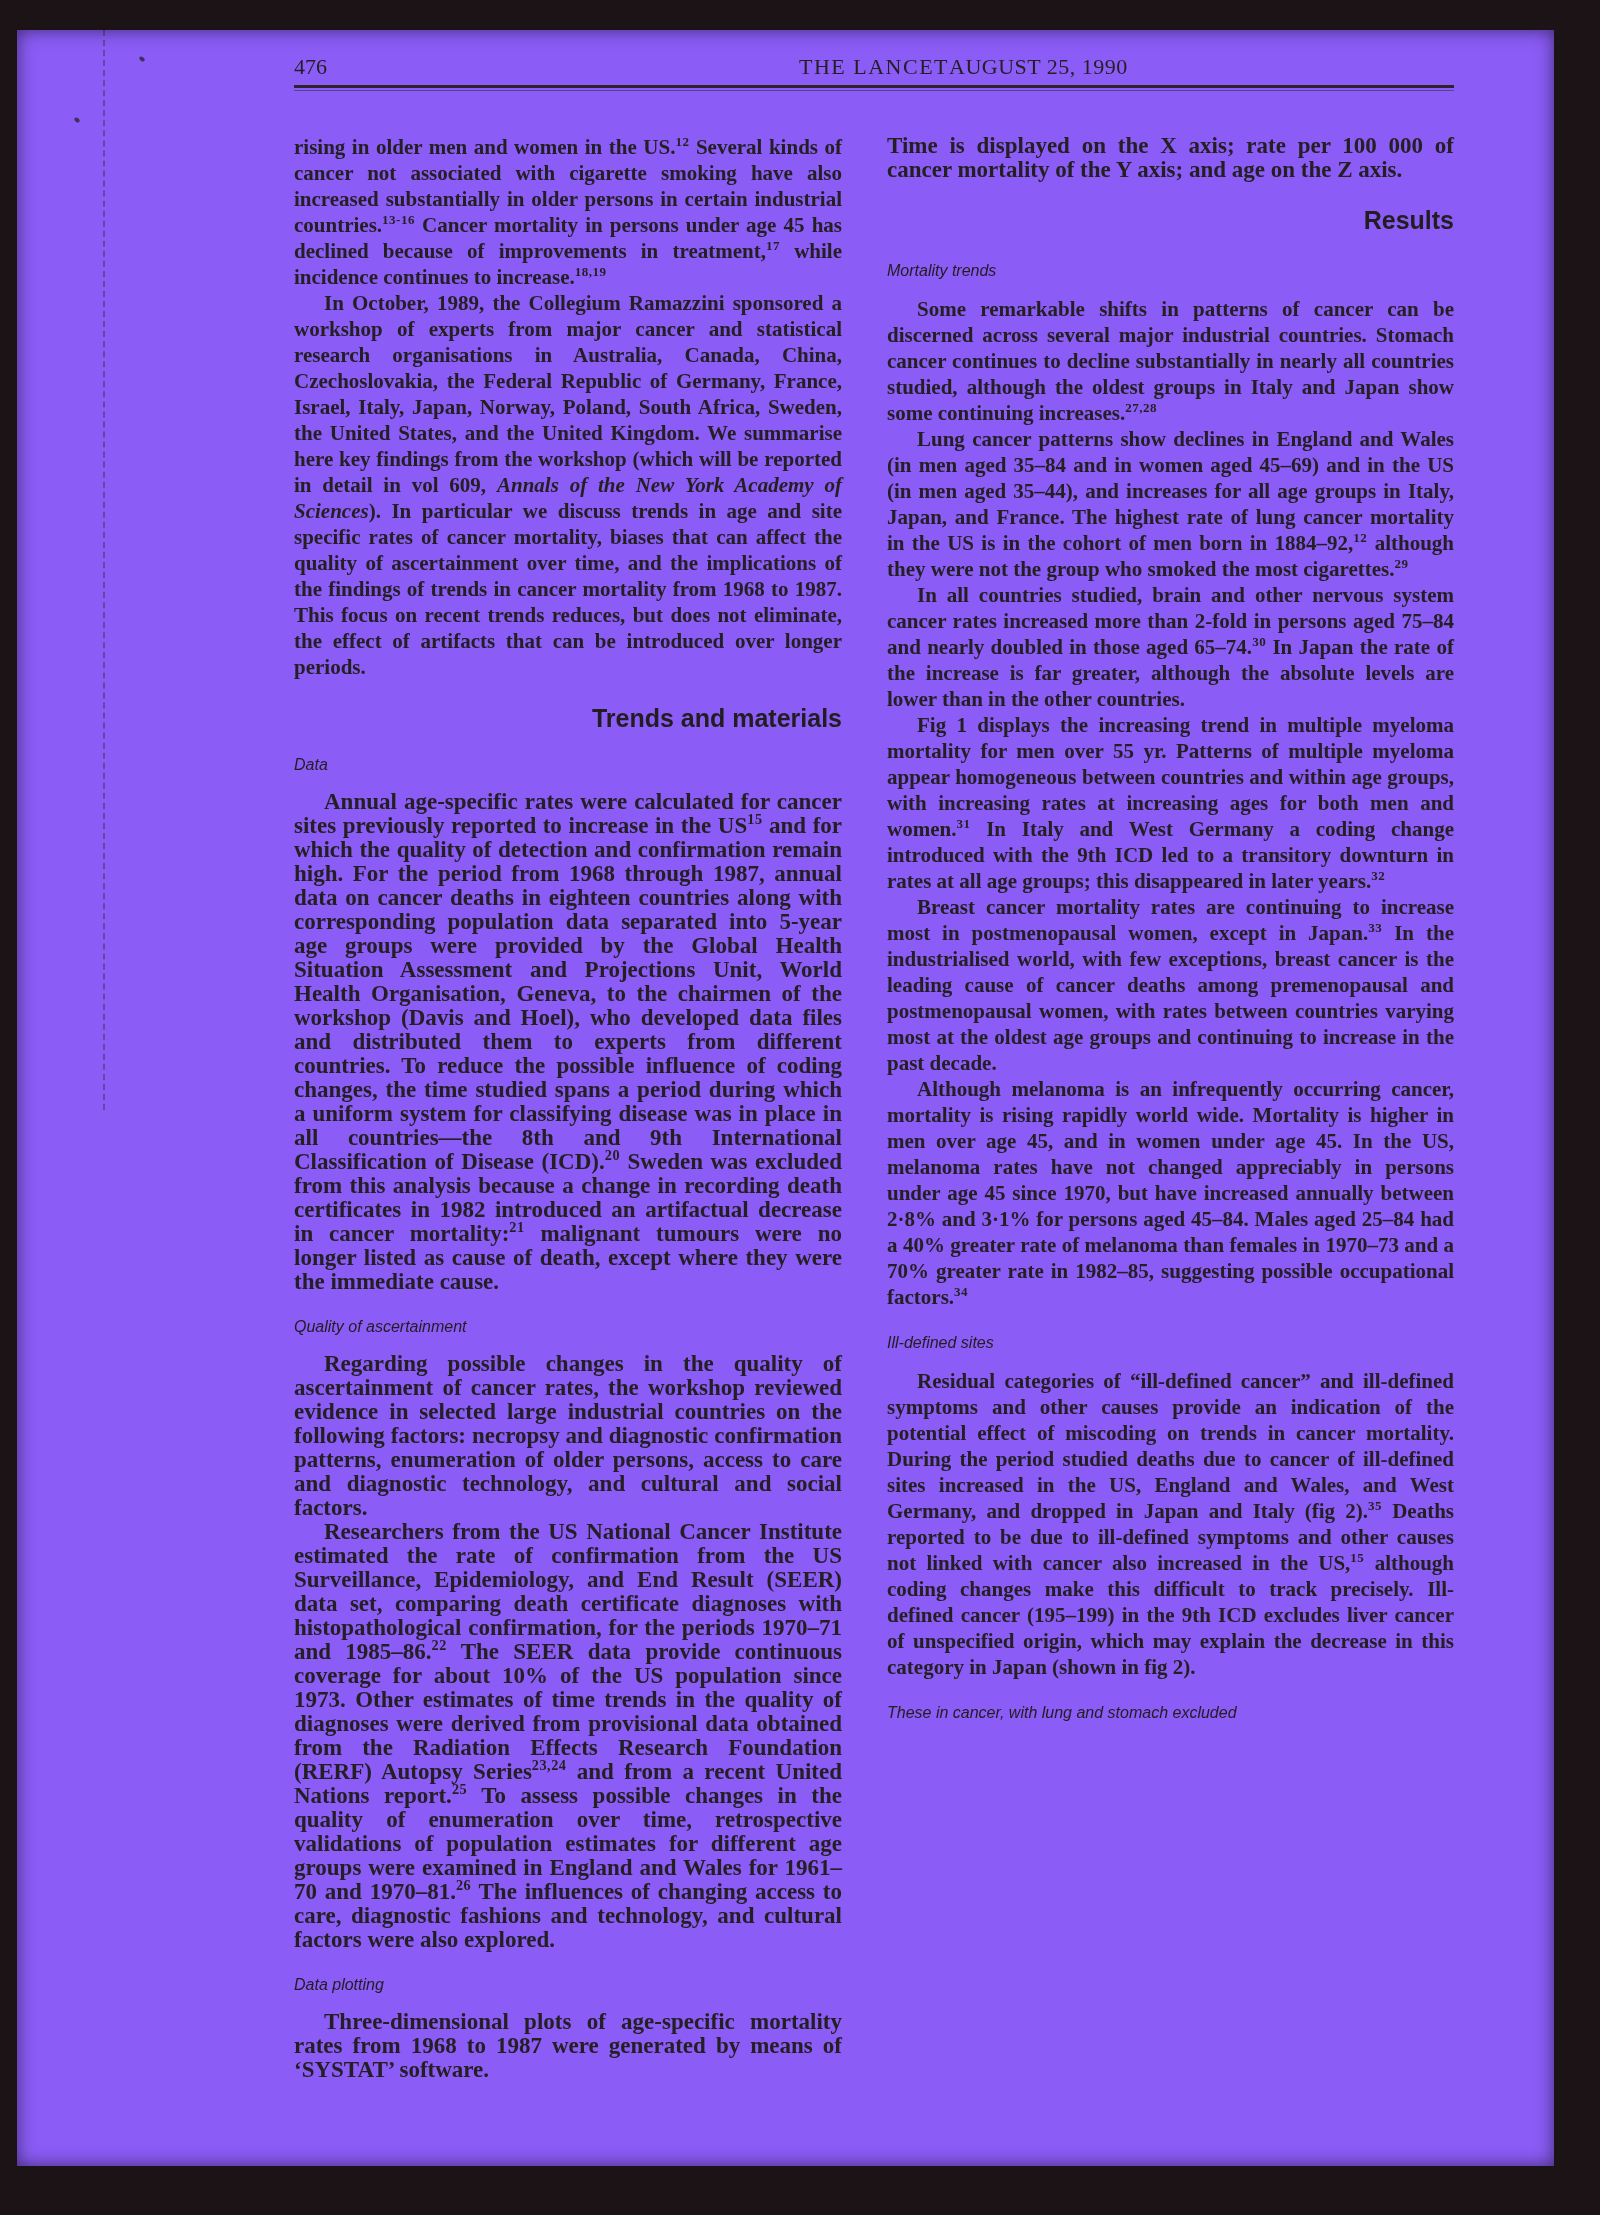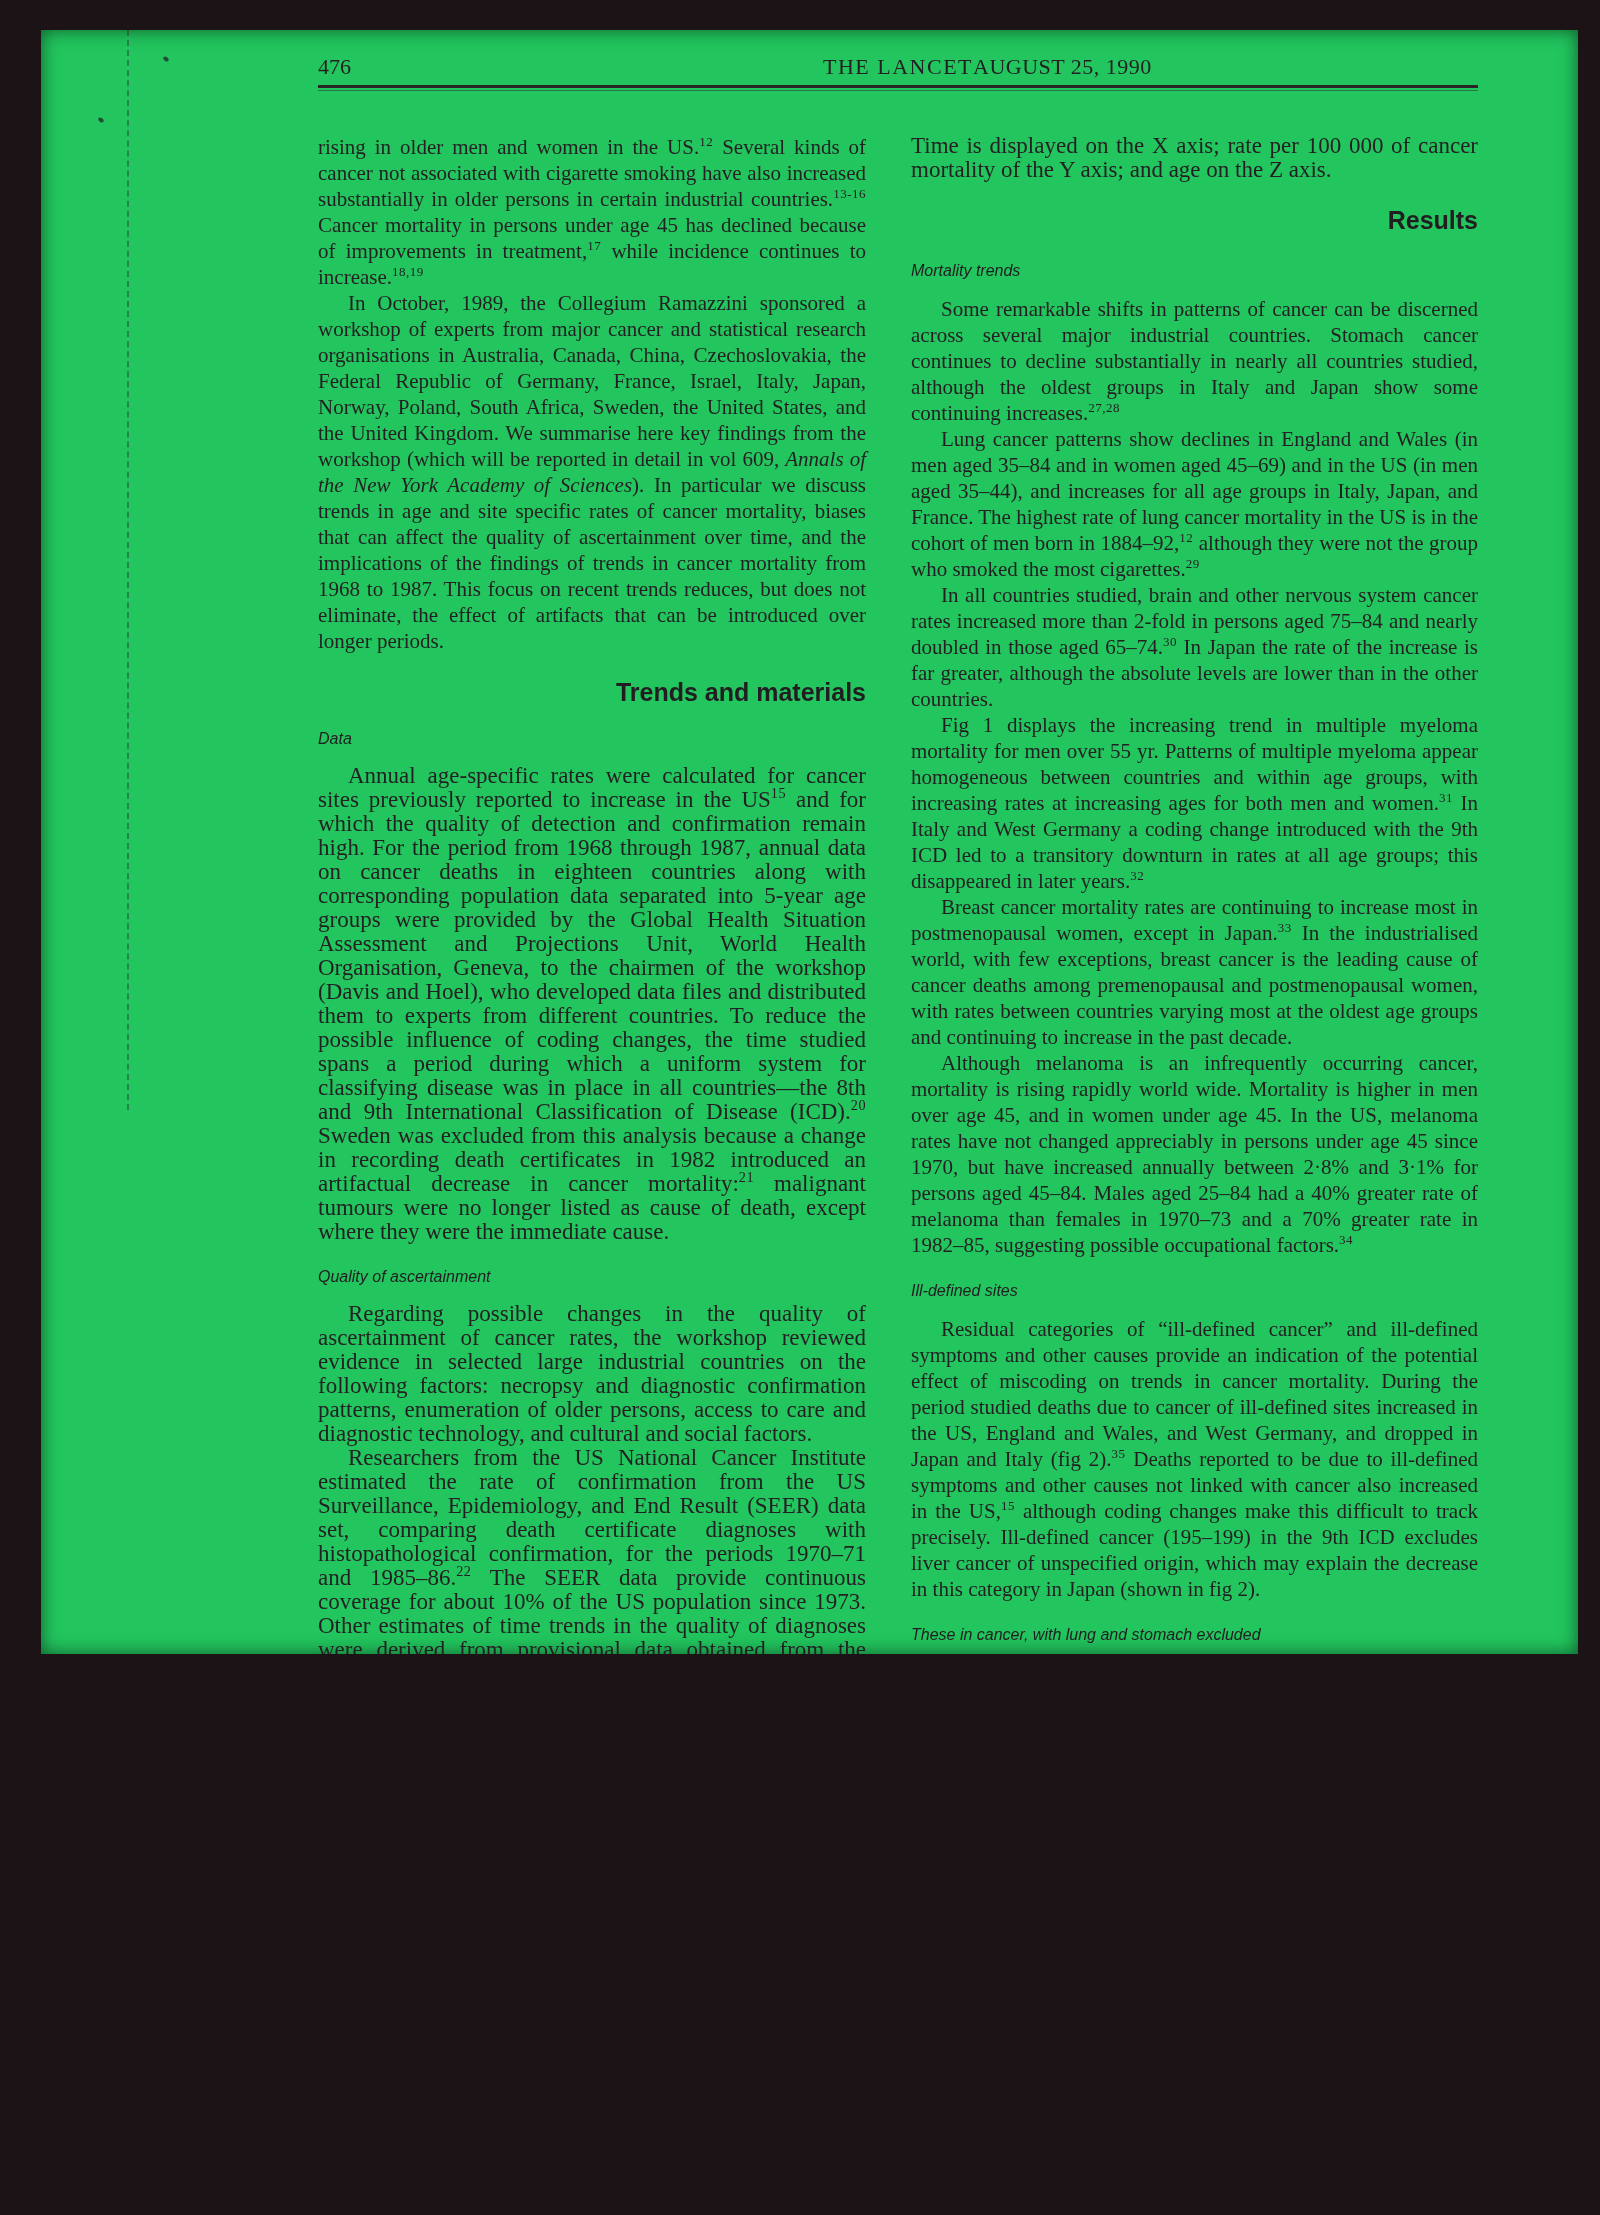--- a/index.html
+++ b/index.html
@@ -3,23 +3,23 @@
 <meta charset="utf-8">
 <style>
   html,body{margin:0;padding:0;}
   body{
     width:1600px;height:2215px;
     background:#1b1316;
     position:relative;
     font-family:"Liberation Serif","DejaVu Serif",serif;
   }
   .sheet{
-    position:absolute;left:41px;top:30px;
-    width:1537px;height:1624px;
-    background:#22c55e;
+    position:absolute;left:17px;top:30px;
+    width:1537px;height:2136px;
+    background:#8b5cf6;
     box-shadow:0 0 18px rgba(0,0,0,.55) inset;
     overflow:hidden;
   }
   .fold-line{
     position:absolute;left:86px;top:0;width:0;height:1080px;
     border-left:2px dashed rgba(45,38,44,.55);
     opacity:.75;
   }
   .speck{position:absolute;width:6px;height:4px;background:rgba(40,34,40,.75);border-radius:50%;transform:rotate(35deg);}
   .speck.s1{left:122px;top:27px;}
@@ -33,21 +33,21 @@
     font-size:22px;line-height:26px;
   }
   .page-header .journal{letter-spacing:1.5px;text-align:right;}
   .page-header .date{letter-spacing:.5px;}
   .rule{height:3px;background:#2b2529;position:relative;margin-top:5px;}
   .rule::after{content:"";position:absolute;left:0;right:0;top:5px;height:1px;background:rgba(43,37,41,.5);}
   .columns{
     display:grid;grid-template-columns:548px 567px;column-gap:45px;
     margin-top:46px;
   }
-  p{margin:0;text-align:justify;text-indent:30px;}
+  p{margin:0;text-align:justify;text-indent:30px;font-weight:bold;}
   .body-text{font-size:21px;line-height:26px;}
   .small-text{font-size:23px;line-height:24px;}
   .noindent{text-indent:0;}
   .caption-cont{margin-bottom:4px;}
   sup{font-size:62%;line-height:0;vertical-align:super;letter-spacing:.5px;}
   h2{
     font-family:"Liberation Sans","DejaVu Sans",sans-serif;
     font-weight:bold;font-size:25px;line-height:28px;
     text-align:right;margin:24px 0 12px;color:#221d21;
   }

